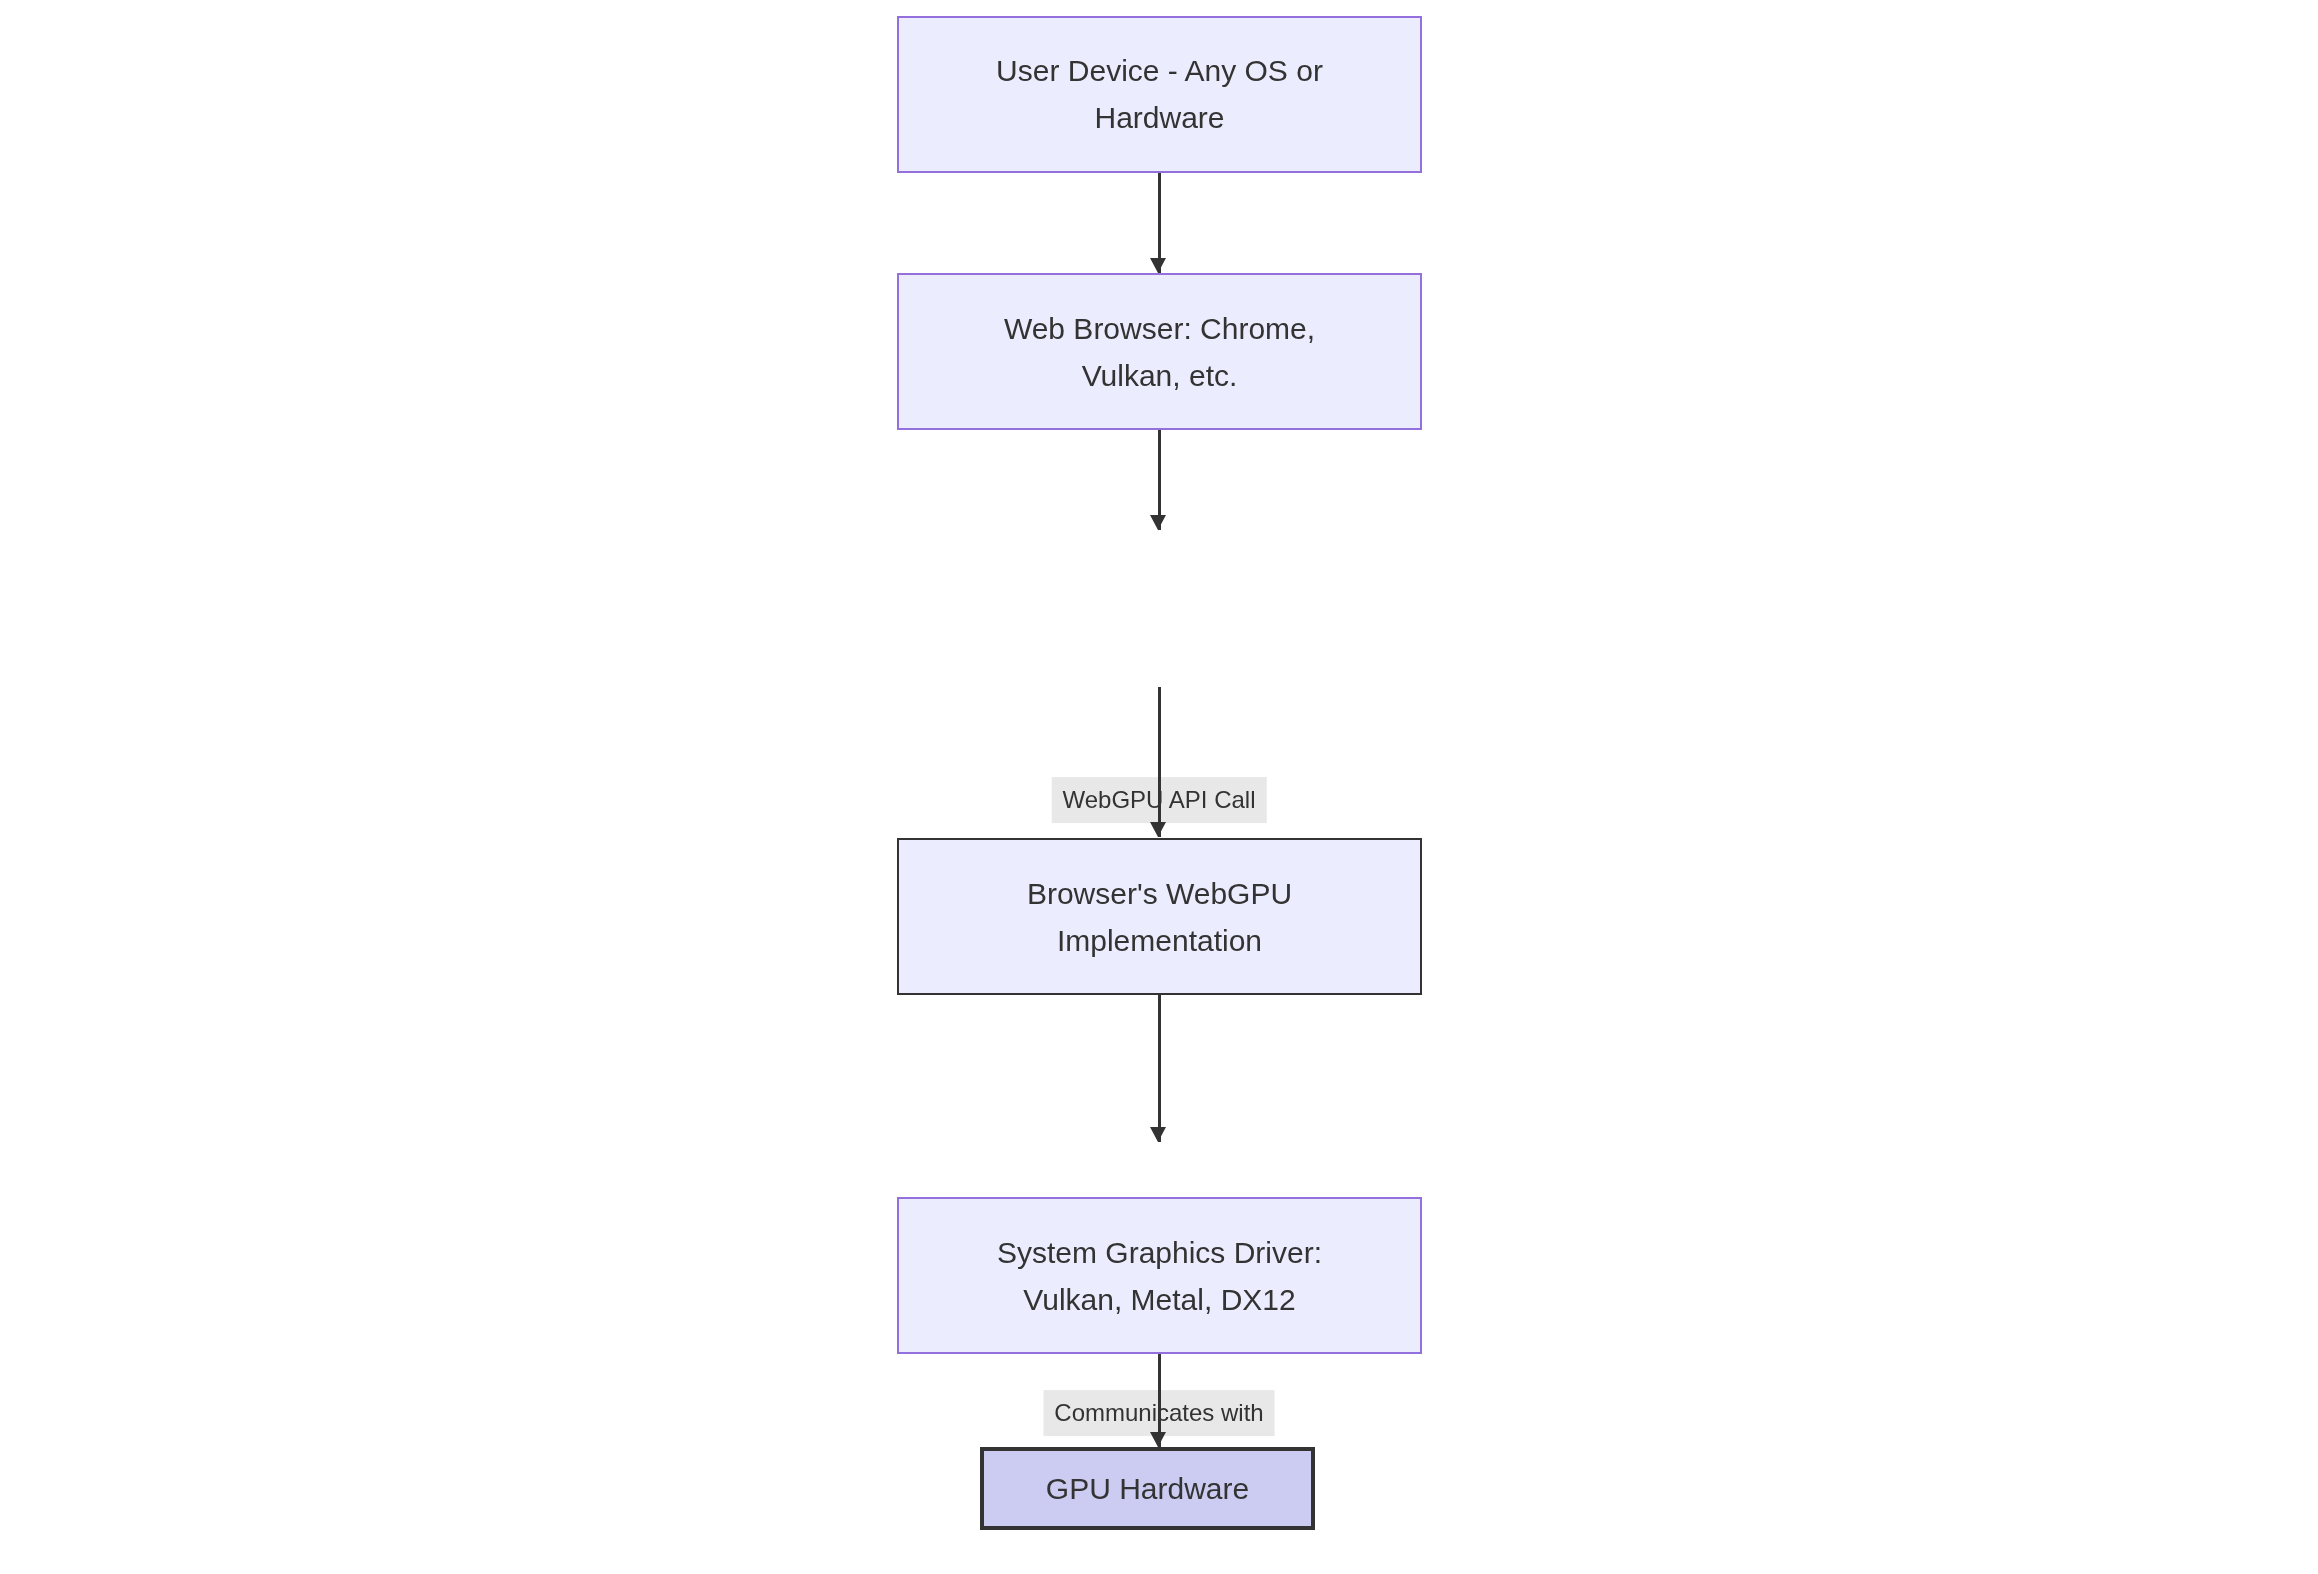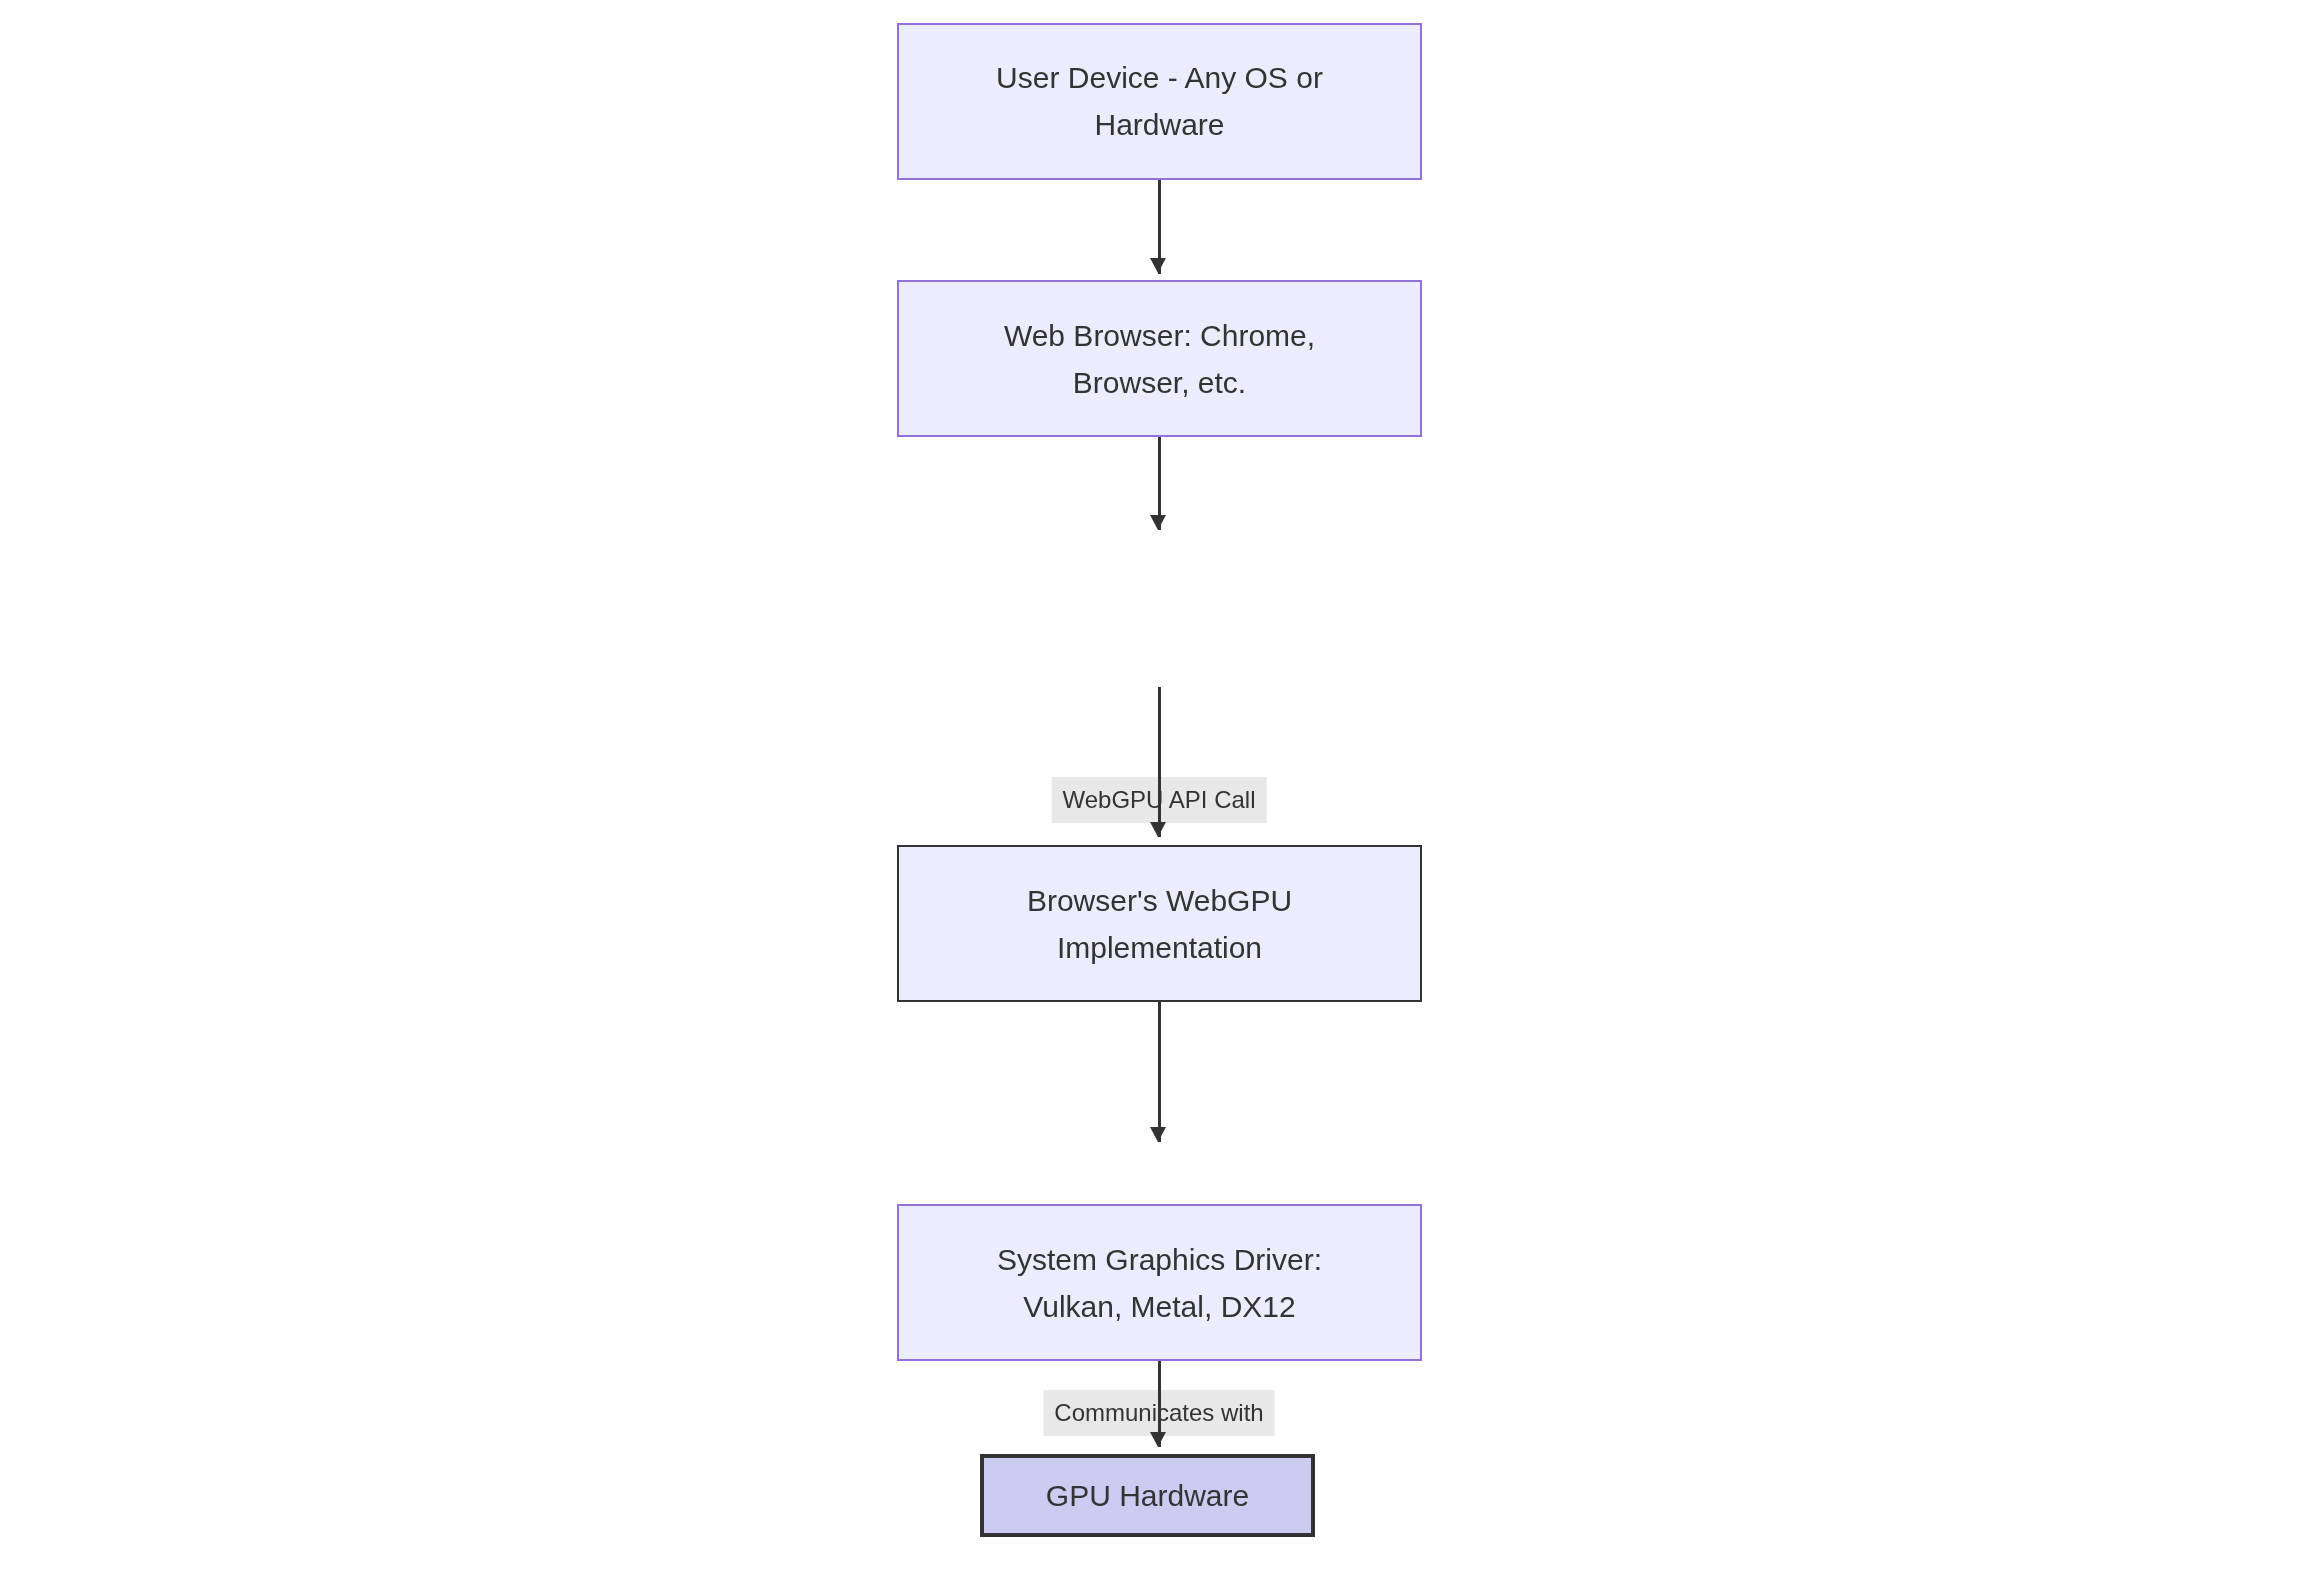--- a/index.html
+++ b/index.html
@@ -26,21 +26,20 @@
     box-sizing: border-box;
     background: var(--node-fill, #ECECFF);
     display: flex;
     flex-direction: column;
     align-items: center;
     justify-content: center;
     text-align: center;
     font-size: 30px;
     line-height: 47px;
     z-index: 5;
-    margin-top: 7px;
   }
   .node.border-purple { border: 2.7px solid var(--node-border-purple, #9370DB); }
   .node.border-dark   { border: 2.7px solid var(--node-border-dark, #333333); }
 
   .node.gpu {
     left: 980px;
     width: 335px;
     height: 83px;
     background: var(--gpu-fill, #CCCCF2);
     border: 4px solid var(--node-border-dark, #333333);
@@ -88,21 +87,21 @@
 
 <div class="canvas">
 
   <div class="node border-purple" style="top:15.5px">
     <span class="node-line">User Device - Any OS or</span>
     <span class="node-line">Hardware</span>
   </div>
 
   <div class="node border-purple" style="top:273px">
     <span class="node-line">Web Browser: Chrome,</span>
-    <span class="node-line">Browser, etc.</span>
+    <span class="node-line">Vulkan, etc.</span>
   </div>
 
 
   <div class="node border-dark" style="top:838px">
     <span class="node-line">Browser's WebGPU</span>
     <span class="node-line">Implementation</span>
   </div>
 
   <div class="node border-purple" style="top:1197px">
     <span class="node-line">System Graphics Driver:</span>

